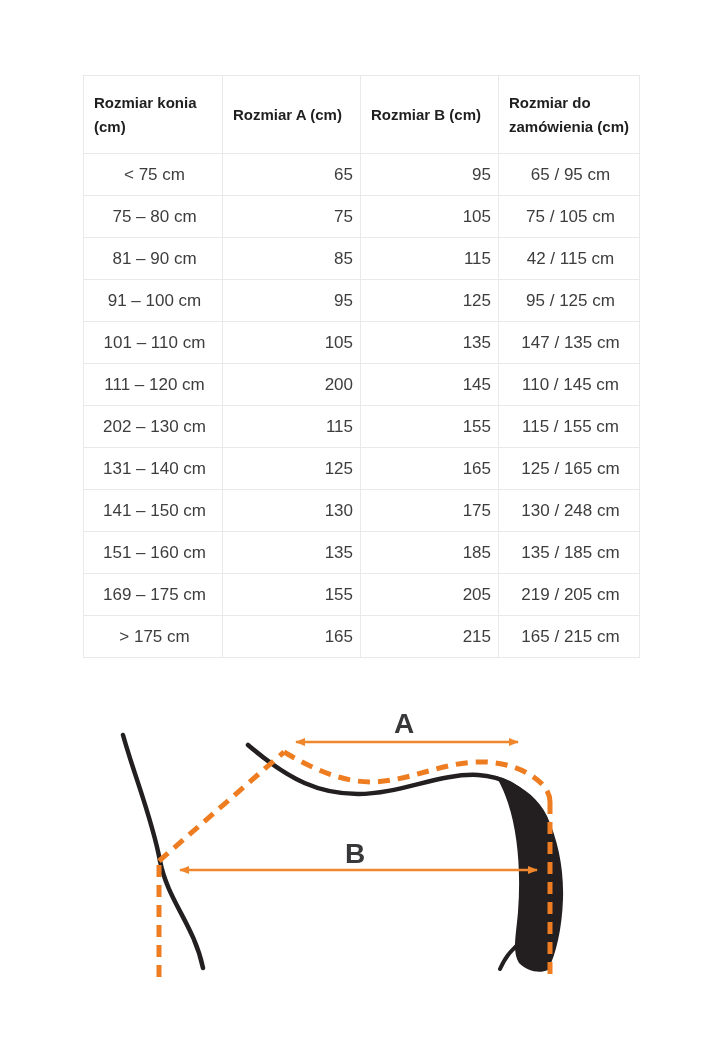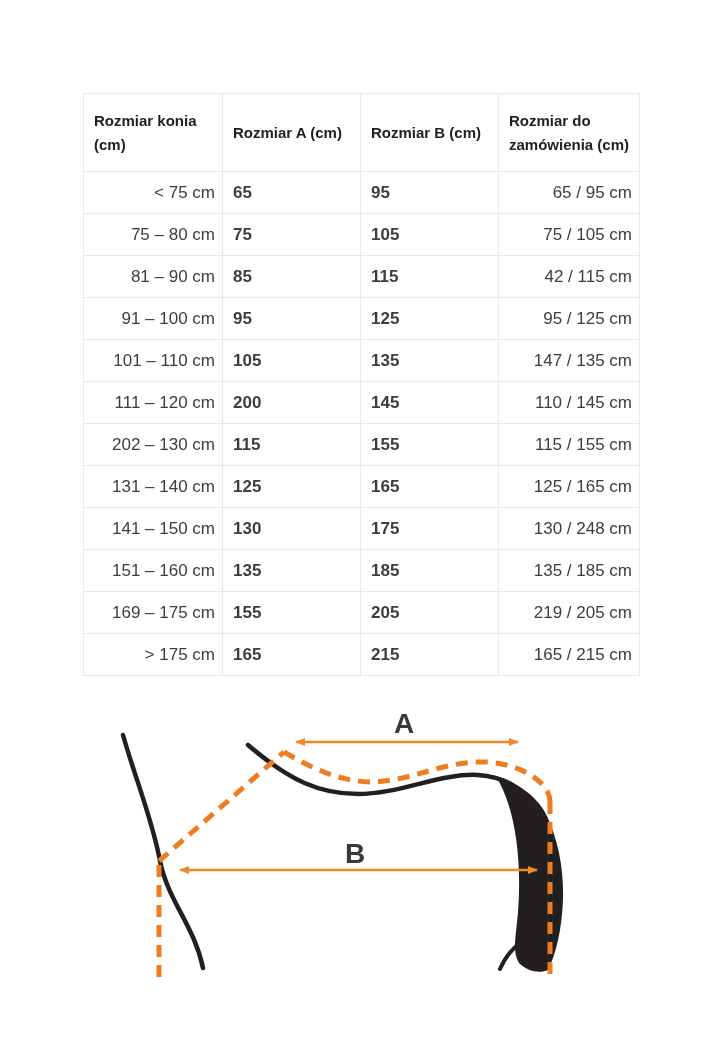--- a/index.html
+++ b/index.html
@@ -4,21 +4,21 @@
 <style>
   html,body{margin:0;padding:0;background:#ffffff;}
   .page{
     position:relative;
     width:720px;height:1051px;
     background:#ffffff;
     overflow:hidden;
     font-family:"Liberation Sans",sans-serif;
   }
   table.size-table{
-    position:absolute;left:83px;top:93px;
+    position:absolute;left:83px;top:75px;
     width:556px;
     border-collapse:collapse;
     table-layout:fixed;
   }
   .size-table th,.size-table td{
     border:1px solid #e9e9e9;
     box-sizing:border-box;
     font-family:"Liberation Sans",sans-serif;
   }
   .size-table th{
@@ -31,24 +31,24 @@
     vertical-align:middle;
     line-height:1.55;
   }
   .size-table td{
     height:42px;
     padding:0 7px 0 10px;
     font-size:17px;
     font-weight:400;
     color:#3d3d3d;
     vertical-align:middle;
-    text-align:right;
+    text-align:center;
     white-space:nowrap;
   }
-  .size-table td.num{text-align:left;font-weight:bold;}
+  .size-table td.num{text-align:right;}
   svg.diagram{position:absolute;left:0;top:703px;}
   .diagram text{
     font-family:"Liberation Sans",sans-serif;
     font-weight:bold;
     font-size:28px;
   }
 </style>
 </head>
 <body>
 

